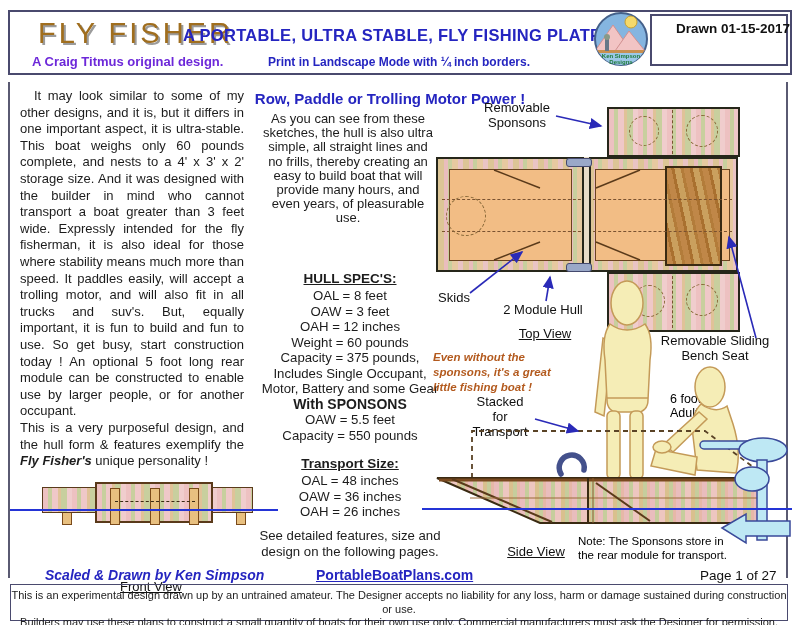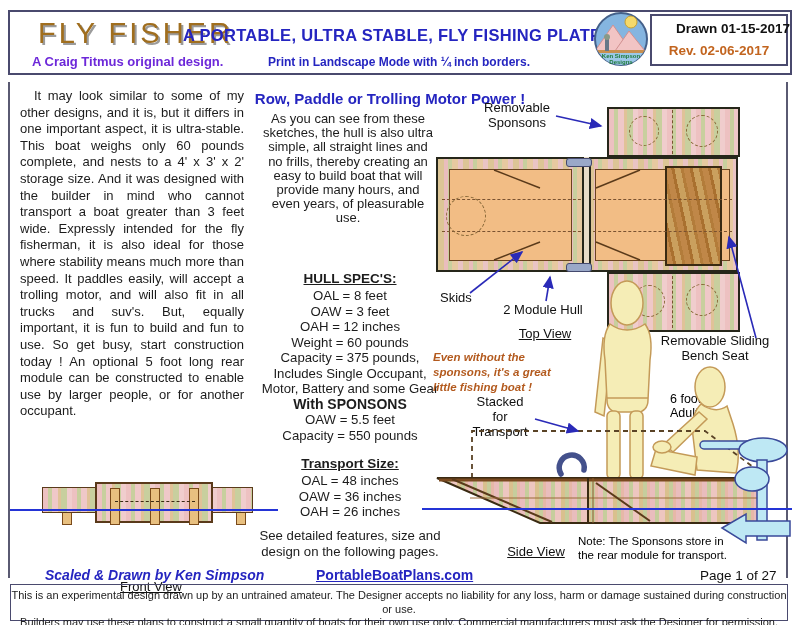--- a/index.html
+++ b/index.html
@@ -65,21 +65,21 @@
   .spdash { border-left:1px dashed #7a5230; width:0; }
   #spd1 { left:672px; top:110px; height:44px; }
   #spd2 { left:672px; top:276px; height:52px; }
   #seam { left:582px; top:157px; width:9px; height:115px; border-left:2px solid #26261a; border-right:2px solid #26261a; background:#e8dcc8; }
   .hinge { width:26px; height:9px; background:#9aa8c8; border:1px solid #44496e; border-radius:3px; }
   #hinge1 { left:566px; top:158px; } #hinge2 { left:566px; top:263px; }
 
   
   .dlabel { font-size:13px; color:#101010; text-align:center; line-height:15px; }
   #lbl-sponsons { left:462px; top:100px; width:110px; }
-  #lbl-skids { left:440px; top:290px; width:60px; text-align:left; }
+  #lbl-skids { left:424px; top:290px; width:60px; text-align:center; }
   #lbl-hull { left:483px; top:302px; width:120px; }
   #lbl-topview { left:505px; top:326px; width:80px; text-decoration:underline; }
   #lbl-even { left:433px; top:350px; width:148px; font-size:11.5px; font-weight:bold; font-style:italic; color:#b35a1e; line-height:15px; }
   #lbl-stacked { left:458px; top:394px; width:84px; }
   #lbl-sixfoot { left:670px; top:392px; width:56px; font-size:12.5px; text-align:left; }
   #lbl-bench { left:652px; top:333px; width:126px; }
   #lbl-sideview { left:494px; top:544px; width:84px; text-decoration:underline; }
   #lbl-note { left:578px; top:535px; width:170px; font-size:11.5px; line-height:13.5px; text-align:left; }
   #lbl-frontview { left:106px; top:563px; width:90px; text-decoration:underline;margin-top:16px; }
 
@@ -127,25 +127,25 @@
         <rect x="12" y="28" width="4" height="12" fill="#667788"></rect>
         <circle cx="14" cy="26" r="3" fill="#889988"></circle>
       </g>
       <text x="28" y="47" text-anchor="middle" font-size="6" font-weight="bold" fill="#1f7a3a">Ken Simpson</text>
       <text x="28" y="53" text-anchor="middle" font-size="6" font-weight="bold" fill="#1f7a3a">Designs</text>
     </svg>
   </div>
 
   <div class="abs" id="dates-box"></div>
   <div class="abs" id="drawn">Drawn 01-15-2017</div>
-  <div class="abs" id="rev">Rev. 02-06-2017</div>
 
   <div class="abs" id="body-box"></div>
 
   <div class="abs" id="para1">It may look similar to some of my other designs, and it is, but it differs in one important aspect, it is ultra-stable. This boat weighs only 60 pounds complete, and nests to a 4' x 3' x 2' storage size. And it was designed with the builder in mind who cannot transport a boat greater than 3 feet wide. Expressly intended for the fly fisherman, it is also ideal for those where stability means much more than speed. It paddles easily, will accept a trolling motor, and will also fit in all trucks and suv's. But, equally important, it is fun to build and fun to use. So get busy, start construction today ! An optional 5 foot long rear module can be constructed to enable use by larger people, or for another occupant.</div>
+  <div class="abs" id="para2"><span>This is a very purposeful design, and the hull form &amp; features exemplify the </span><span class="em">Fly Fisher's</span><span> unique personality !</span></div>
 
   <div class="abs" id="mid-heading">Row, Paddle or Trolling Motor Power !</div>
   <div class="abs" id="specs-title"><span>HULL SPEC'S:</span></div>
   <div class="abs" id="mid-intro">As you can see from these sketches, the hull is also ultra simple, all straight lines and no frills, thereby creating an easy to build boat that will provide many hours, and even years, of pleasurable use.</div>
   <div class="abs prel" id="specs">OAL = 8 feet
 OAW = 3 feet
 OAH = 12 inches
 Weight = 60 pounds
 Capacity = 375 pounds,
 Includes Single Occupant,

